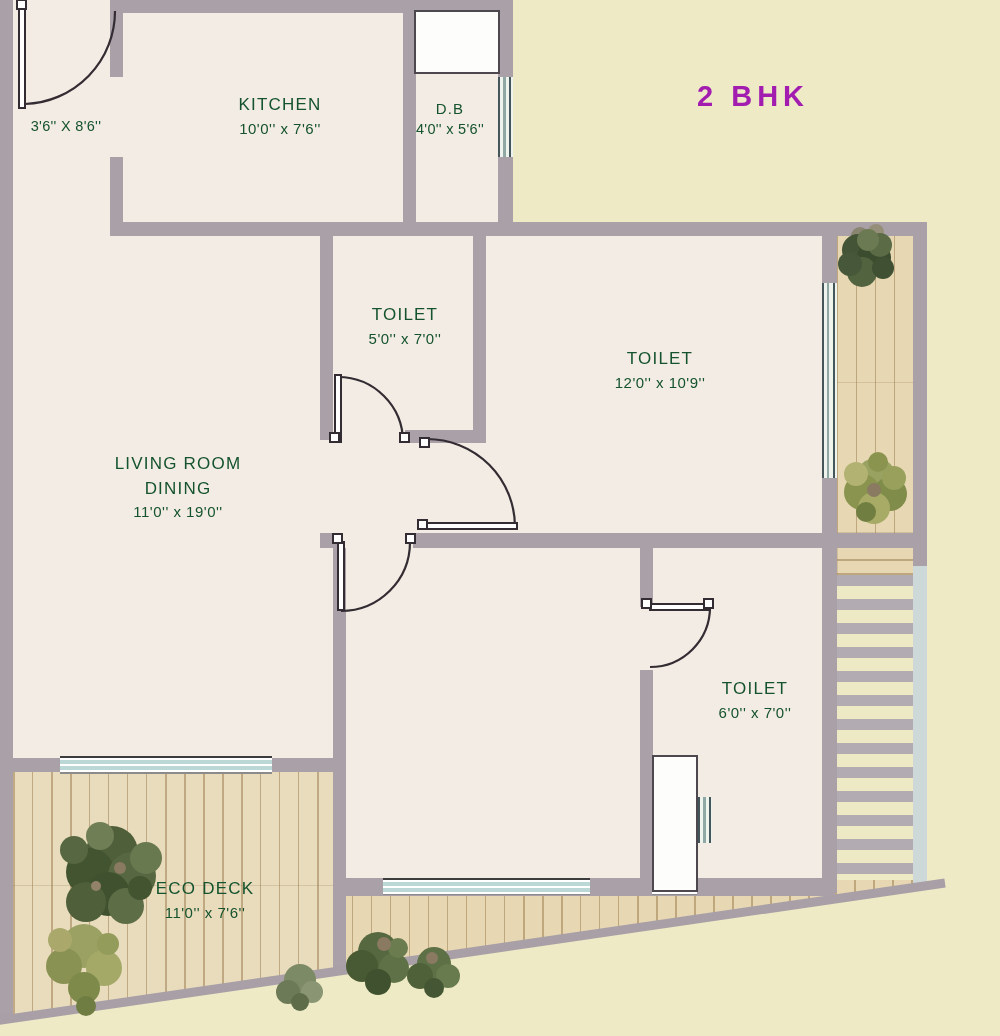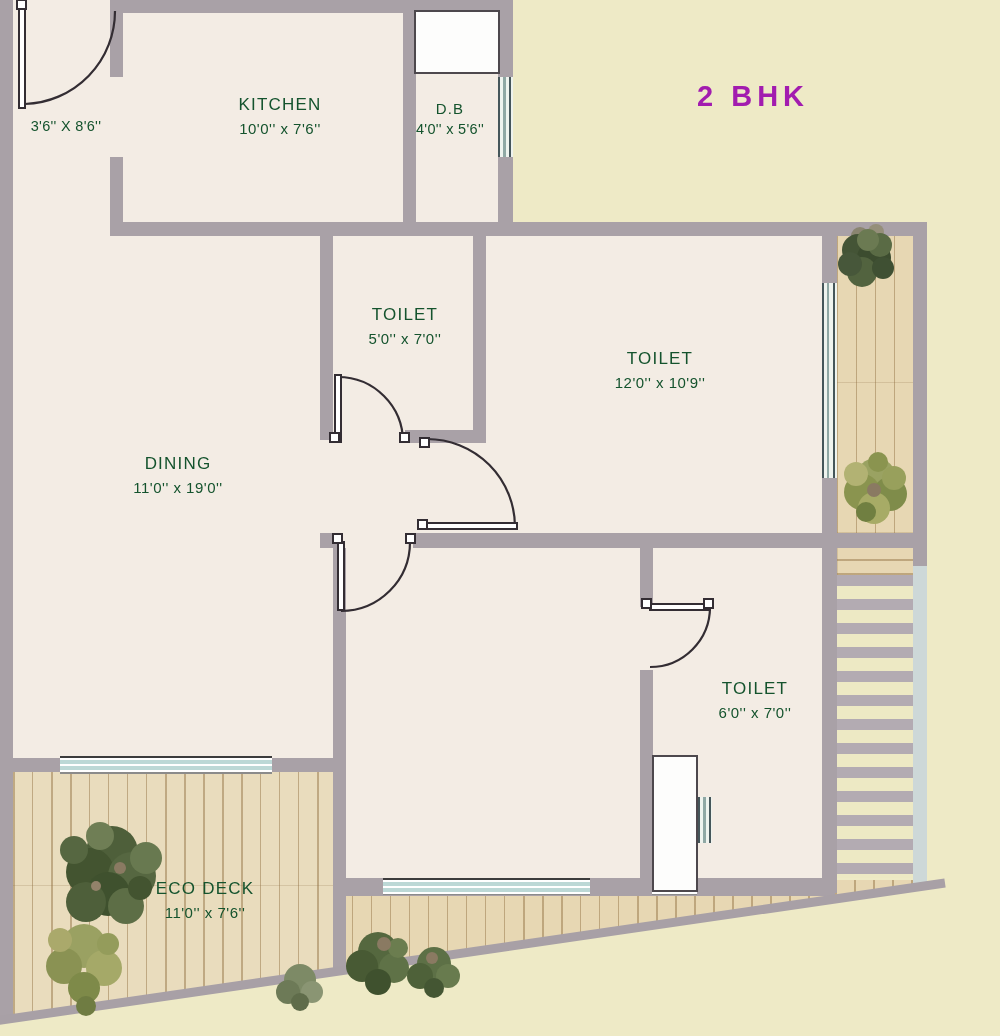--- a/index.html
+++ b/index.html
@@ -195,20 +195,21 @@
     <div class="rname">TOILET</div>
     <div class="rdims">5'0'' x 7'0''</div>
   </div>
 
   <div class="label" style="left:560px;top:347px;width:200px;">
     <div class="rname">TOILET</div>
     <div class="rdims">12'0'' x 10'9''</div>
   </div>
 
   <div class="label" style="left:78px;top:452px;width:200px;">
+    <div class="rname">LIVING ROOM</div>
     <div class="rname">DINING</div>
     <div class="rdims">11'0'' x 19'0''</div>
   </div>
 
   <div class="label" style="left:373px;top:714px;width:200px;">
   </div>
 
   <div class="label" style="left:680px;top:677px;width:150px;">
     <div class="rname">TOILET</div>
     <div class="rdims">6'0'' x 7'0''</div>

